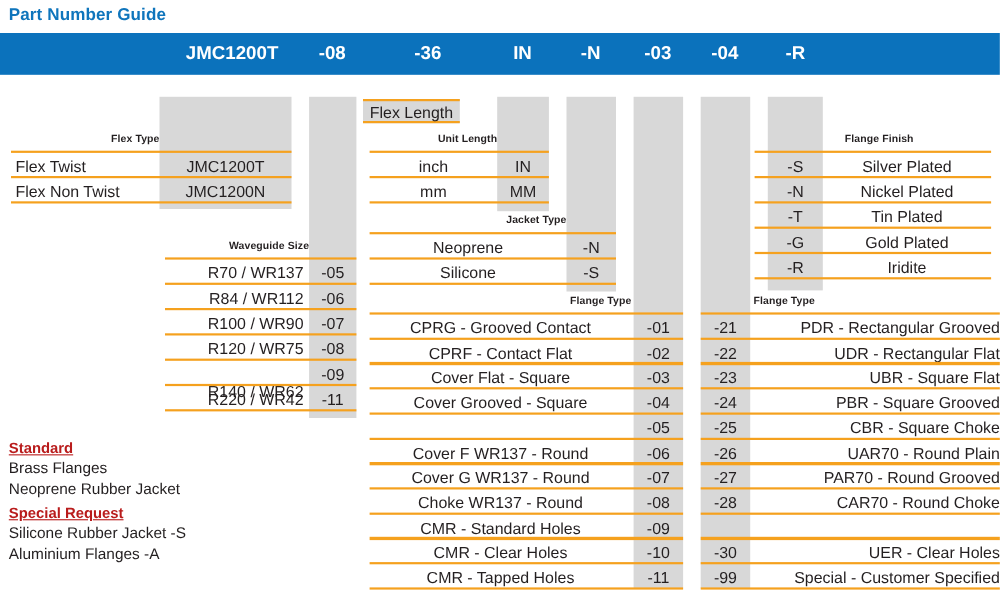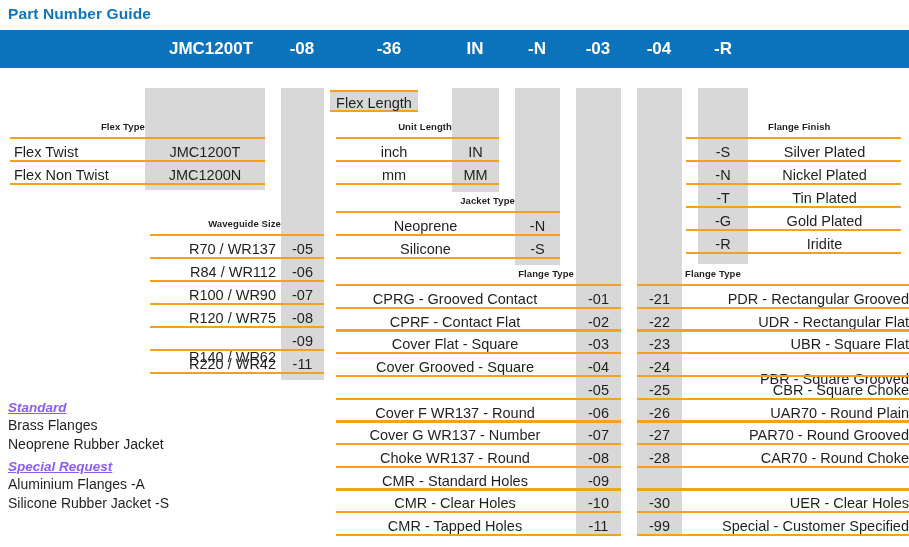--- a/index.html
+++ b/index.html
@@ -49,23 +49,22 @@
     border-top:2.4px solid #f5a11e;border-bottom:2.4px solid #f5a11e;
   }
   #flexlen-box span{
     display:block;line-height:22px;text-align:center;font-size:14.5px;
     color:#231f20;
   }
 
   
   #notes{left:8px;top:400px;width:330px;}
   #notes .hd{
-    font-size:13.5px;font-weight:bold;color:#8b5cf6;text-decoration:underline;
+    font-size:13.5px;font-weight:bold;color:#b91c1c;text-decoration:underline;
     margin:0 0 2px 0;
-    font-style:italic;
   }
   #notes .ln{font-size:14px;color:#231f20;margin:0 0 3px 0;}
   #notes .sp{margin-top:7px;}
 </style>
 </head>
 <body>
 
 <div class="abs" id="page-title">Part Number Guide</div>
 
 <div class="abs" id="pn-bar">
@@ -180,21 +179,21 @@
     <div class="cell c" style="left: 240px; width: 45px; top: 72.4px;">-03</div>
     <div class="rowline" style="left: 0px; top: 87.1px; width: 285px;"></div>
     <div class="cell c" style="left: 0px; width: 238px; top: 95.1px;">Cover Grooved - Square</div>
     <div class="cell c" style="left: 240px; width: 45px; top: 95.1px;">-04</div>
     <div class="rowline" style="left: 0px; top: 109.8px; width: 285px;"></div>
     <div class="cell c" style="left: 240px; width: 45px; top: 117.8px;">-05</div>
     <div class="rowline" style="left: 0px; top: 132.5px; width: 285px;"></div>
     <div class="cell c" style="left: 0px; width: 238px; top: 140.5px;">Cover F  WR137 - Round</div>
     <div class="cell c" style="left: 240px; width: 45px; top: 140.5px;">-06</div>
     <div class="rowline" style="left: 0px; top: 155.2px; width: 285px;"></div>
-    <div class="cell c" style="left: 0px; width: 238px; top: 163.2px;">Cover G WR137 -  Number</div>
+    <div class="cell c" style="left: 0px; width: 238px; top: 163.2px;">Cover G WR137 -  Round</div>
     <div class="cell c" style="left: 240px; width: 45px; top: 163.2px;">-07</div>
     <div class="rowline" style="left: 0px; top: 177.9px; width: 285px;"></div>
     <div class="cell c" style="left: 0px; width: 238px; top: 185.9px;">Choke WR137 - Round</div>
     <div class="cell c" style="left: 240px; width: 45px; top: 185.9px;">-08</div>
     <div class="rowline" style="left: 0px; top: 200.6px; width: 285px;"></div>
     <div class="cell c" style="left: 0px; width: 238px; top: 208.6px;">CMR - Standard Holes</div>
     <div class="cell c" style="left: 240px; width: 45px; top: 208.6px;">-09</div>
     <div class="rowline" style="left: 0px; top: 223.3px; width: 285px;"></div>
     <div class="cell c" style="left: 0px; width: 238px; top: 231.3px;">CMR - Clear Holes</div>
     <div class="cell c" style="left: 240px; width: 45px; top: 231.3px;">-10</div>
@@ -209,21 +208,21 @@
 <div class="rowline" style="left: 0px; top: 19px; width: 272px;"></div>
     <div class="cell l" style="left: 48px; width: 224px; top: 27px;">PDR - Rectangular Grooved</div>
     <div class="cell c" style="left: 0px; width: 45px; top: 27px;">-21</div>
     <div class="rowline" style="left: 0px; top: 41.7px; width: 272px;"></div>
     <div class="cell l" style="left: 48px; width: 224px; top: 49.7px;">UDR - Rectangular Flat</div>
     <div class="cell c" style="left: 0px; width: 45px; top: 49.7px;">-22</div>
     <div class="rowline" style="left: 0px; top: 64.4px; width: 272px;"></div>
     <div class="cell l" style="left: 48px; width: 224px; top: 72.4px;">UBR - Square Flat</div>
     <div class="cell c" style="left: 0px; width: 45px; top: 72.4px;">-23</div>
     <div class="rowline" style="left: 0px; top: 87.1px; width: 272px;"></div>
-    <div class="cell l" style="left: 48px; width: 224px; top: 95.1px; margin-top: 12px;">PBR - Square Grooved</div>
+    <div class="cell l" style="left: 48px; width: 224px; top: 95.1px;">PBR - Square Grooved</div>
     <div class="cell c" style="left: 0px; width: 45px; top: 95.1px;">-24</div>
     <div class="rowline" style="left: 0px; top: 109.8px; width: 272px;"></div>
     <div class="cell l" style="left: 48px; width: 224px; top: 117.8px;">CBR - Square Choke</div>
     <div class="cell c" style="left: 0px; width: 45px; top: 117.8px;">-25</div>
     <div class="rowline" style="left: 0px; top: 132.5px; width: 272px;"></div>
     <div class="cell l" style="left: 48px; width: 224px; top: 140.5px;">UAR70 - Round Plain</div>
     <div class="cell c" style="left: 0px; width: 45px; top: 140.5px;">-26</div>
     <div class="rowline" style="left: 0px; top: 155.2px; width: 272px;"></div>
     <div class="cell l" style="left: 48px; width: 224px; top: 163.2px;">PAR70 - Round Grooved</div>
     <div class="cell c" style="left: 0px; width: 45px; top: 163.2px;">-27</div>
@@ -238,15 +237,15 @@
     <div class="cell l" style="left: 48px; width: 224px; top: 254px;">Special - Customer Specified</div>
     <div class="cell c" style="left: 0px; width: 45px; top: 254px;">-99</div>
     <div class="rowline" style="left: 0px; top: 268.7px; width: 272px;"></div>
   </div>
 
 <div class="abs" id="notes">
   <div class="hd">Standard</div>
   <div class="ln">Brass Flanges</div>
   <div class="ln">Neoprene Rubber Jacket</div>
   <div class="hd sp">Special Request</div>
+  <div class="ln">Silicone Rubber  Jacket  -S</div>
   <div class="ln">Aluminium Flanges  -A</div>
-  <div class="ln">Silicone Rubber  Jacket  -S</div>
 </div>
 
 </body></html>

